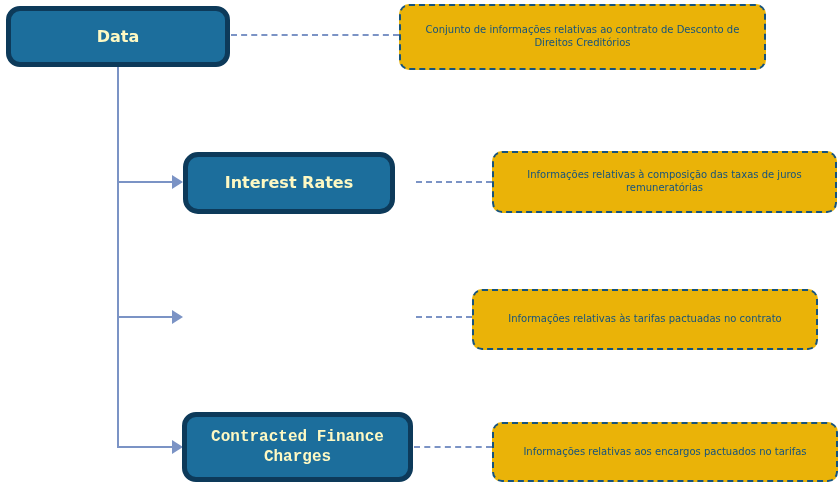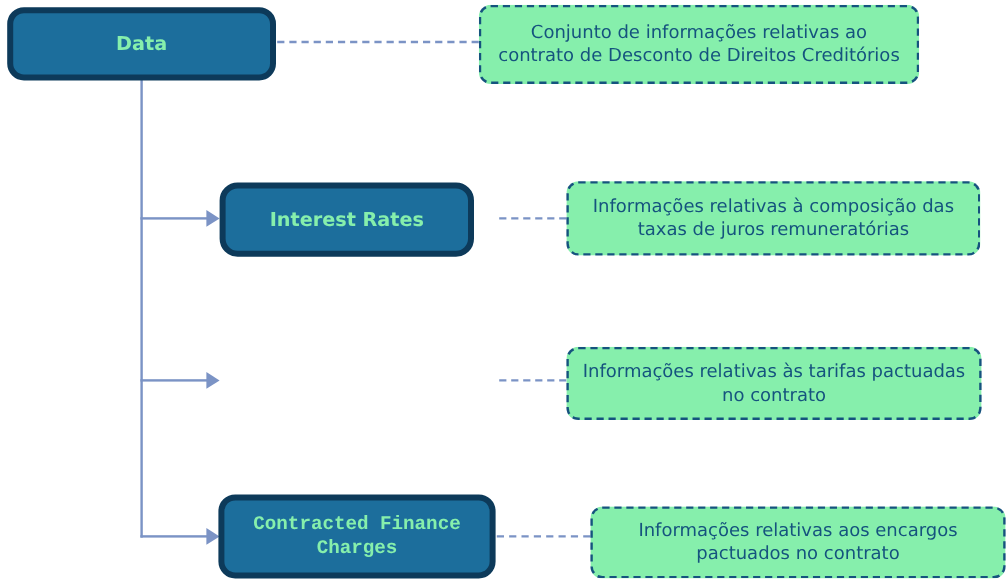--- a/index.html
+++ b/index.html
@@ -13,52 +13,52 @@
     background: #ffffff;
     overflow: hidden;
   }
 
   
   .node {
     position: absolute;
     background: #1c6e9c;
     border: 5px solid #0d3a5a;
     border-radius: 14px;
-    color: #86efac;
+    color: #fef9c3;
     font-size: 16px;
     font-weight: 700;
     display: flex;
     align-items: center;
     justify-content: center;
     text-align: center;
     line-height: 1.25;
     padding: 2px 8px;
   }
   .node-root      { left: 6px;   top: 6px;   width: 224px; height: 61px; }
   .node-interest  { left: 183px; top: 152px; width: 212px; height: 62px; border-radius: 15px; }
   .node-fees      { left: 183px; top: 290px; width: 232px; height: 62px; }
   .node-charges   { left: 182px; top: 412px; width: 231px; height: 70px; font-family: Liberation Mono, monospace; }
 
   
   .note {
     position: absolute;
     border: 2px dashed #15537e;
     border-radius: 10px;
     color: #15537e;
-    font-size: 15px;
+    font-size: 10px;
     line-height: 1.28;
     display: flex;
     align-items: center;
     justify-content: center;
     text-align: center;
     padding: 3px 10px;
-    background: #86efac;
+    background: #eab308;
   }
   .note-root     { left: 399px; top: 4px;   width: 367px; height: 66px; }
-  .note-interest { left: 472px; top: 151px; width: 345px; height: 62px; justify-content: flex-end; }
+  .note-interest { left: 492px; top: 151px; width: 345px; height: 62px; justify-content: flex-end; }
   .note-fees     { left: 472px; top: 289px; width: 346px; height: 61px; text-align: center; }
   .note-charges  { left: 492px; top: 422px; width: 346px; height: 60px; }
 
   
   .vline {
     position: absolute;
     left: 117px; top: 66px;
     width: 2px; height: 382px;
     background: #7b93c5;
   }
@@ -123,16 +123,16 @@
   <div class="note note-root">
     <span>Conjunto de informações relativas ao contrato de Desconto de Direitos Creditórios</span>
   </div>
   <div class="note note-interest">
     <span>Informações relativas à composição das taxas de juros remuneratórias</span>
   </div>
   <div class="note note-fees">
     <span>Informações relativas às tarifas pactuadas no contrato</span>
   </div>
   <div class="note note-charges">
-    <span>Informações relativas aos encargos pactuados no contrato</span>
+    <span>Informações relativas aos encargos pactuados no tarifas</span>
   </div>
 
 </div>
 
 </body></html>

